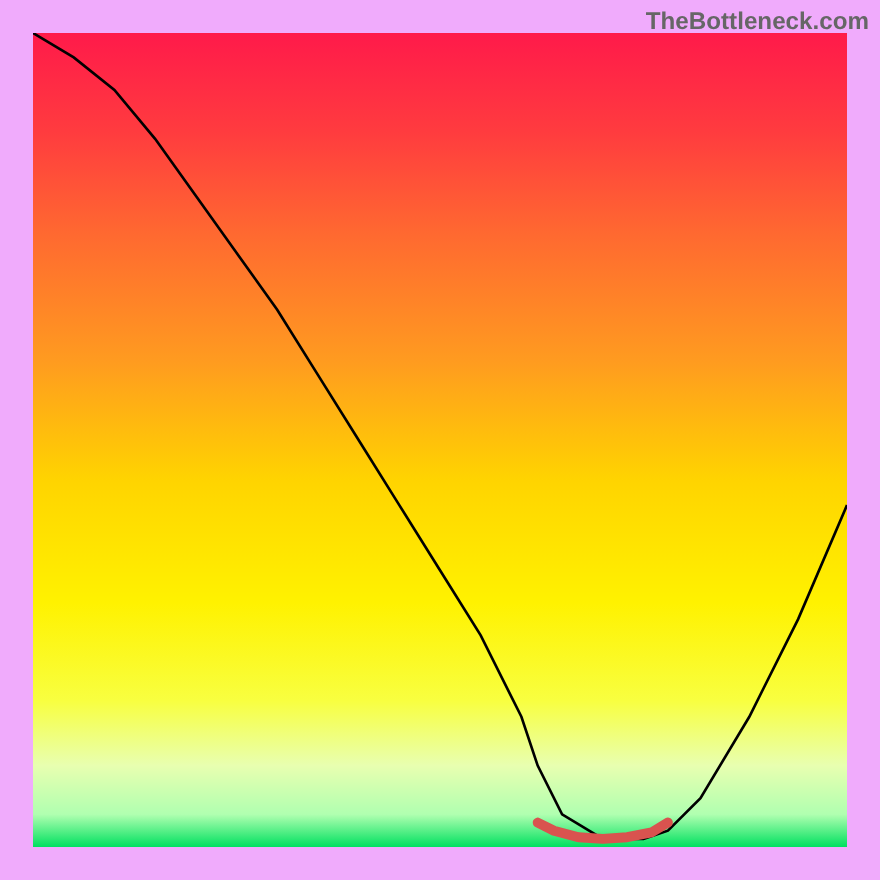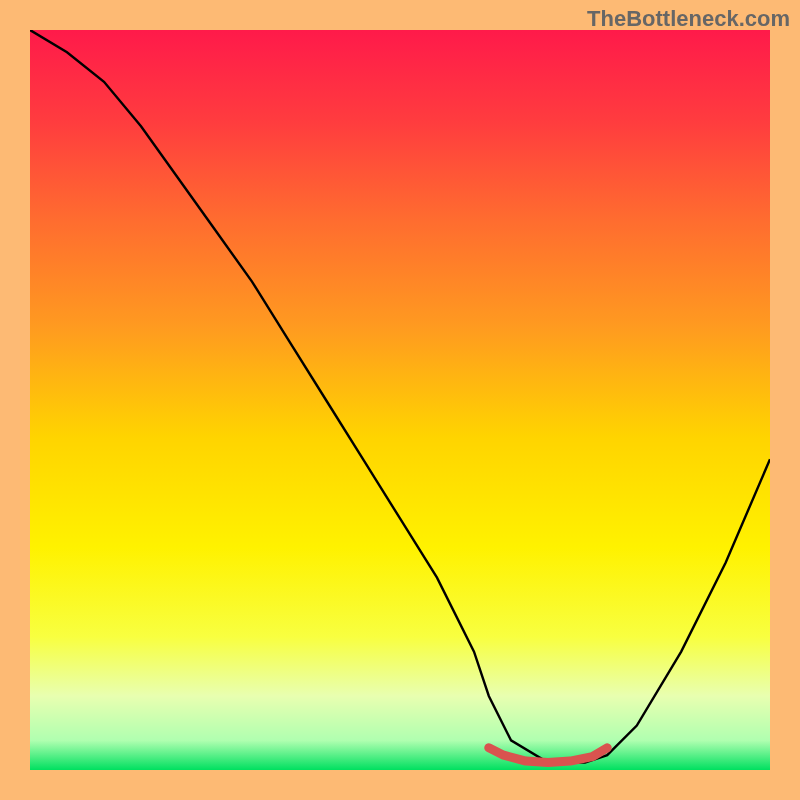--- a/index.html
+++ b/index.html
@@ -1,17 +1,17 @@
 <!DOCTYPE html>
 <html><head>
 <meta charset="utf-8">
 <style>
   * { margin: 0; padding: 0; box-sizing: border-box; }
   html, body { width: 800px; height: 800px; overflow: hidden; background: #000; }
-  .container { width: 800px; height: 800px; position: relative; background: #fdba74; }
+  .container { width: 800px; height: 800px; position: relative; background: #f0abfc; }
   .watermark {
     position: absolute;
     top: 6px;
     right: 10px;
     font-family: Arial, Helvetica, sans-serif;
     font-size: 22px;
     font-weight: bold;
     color: #666;
     z-index: 10;
   }

